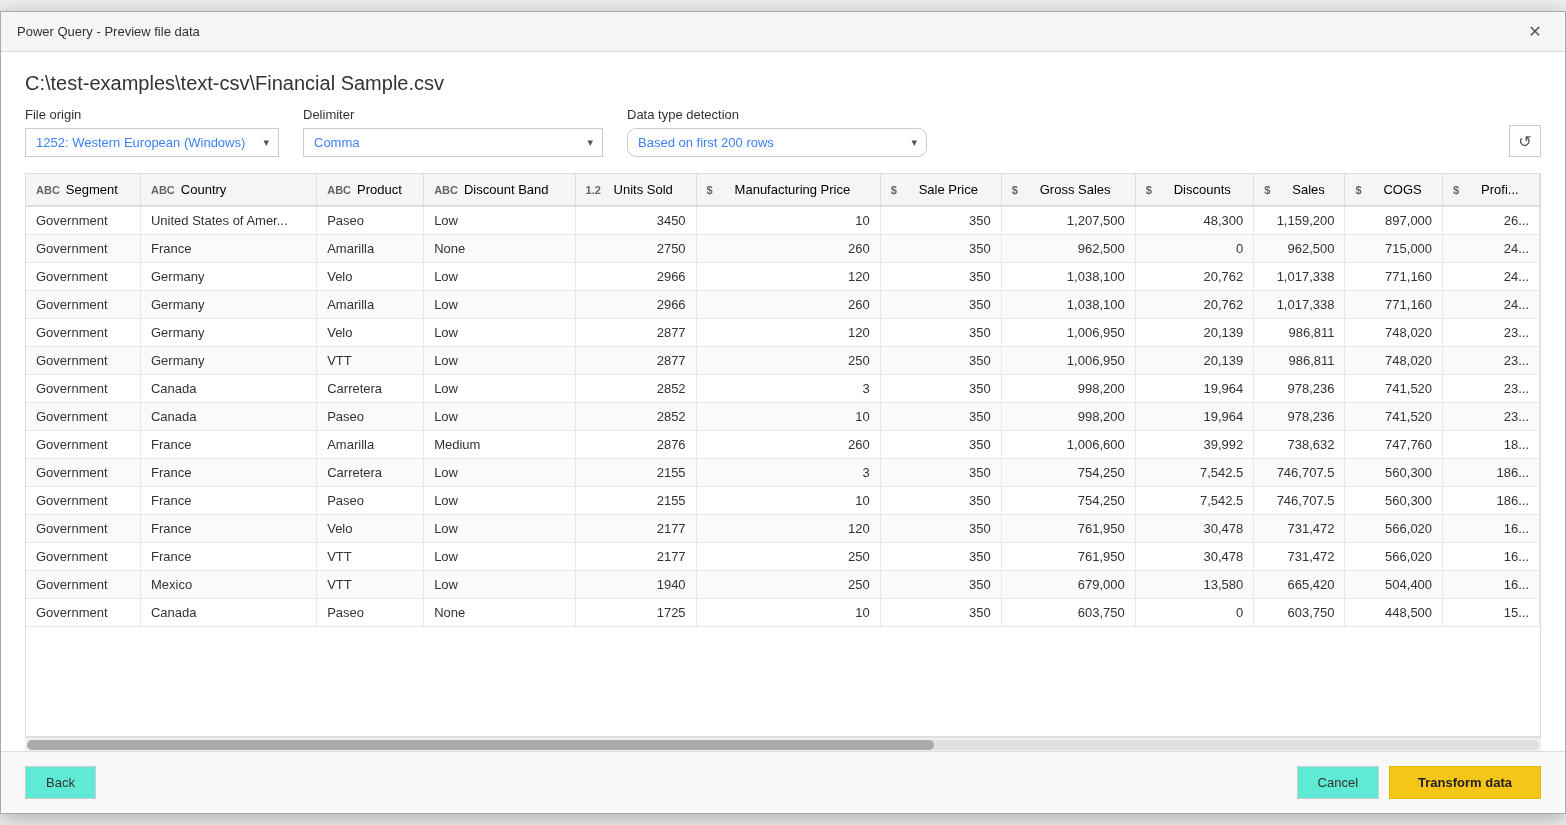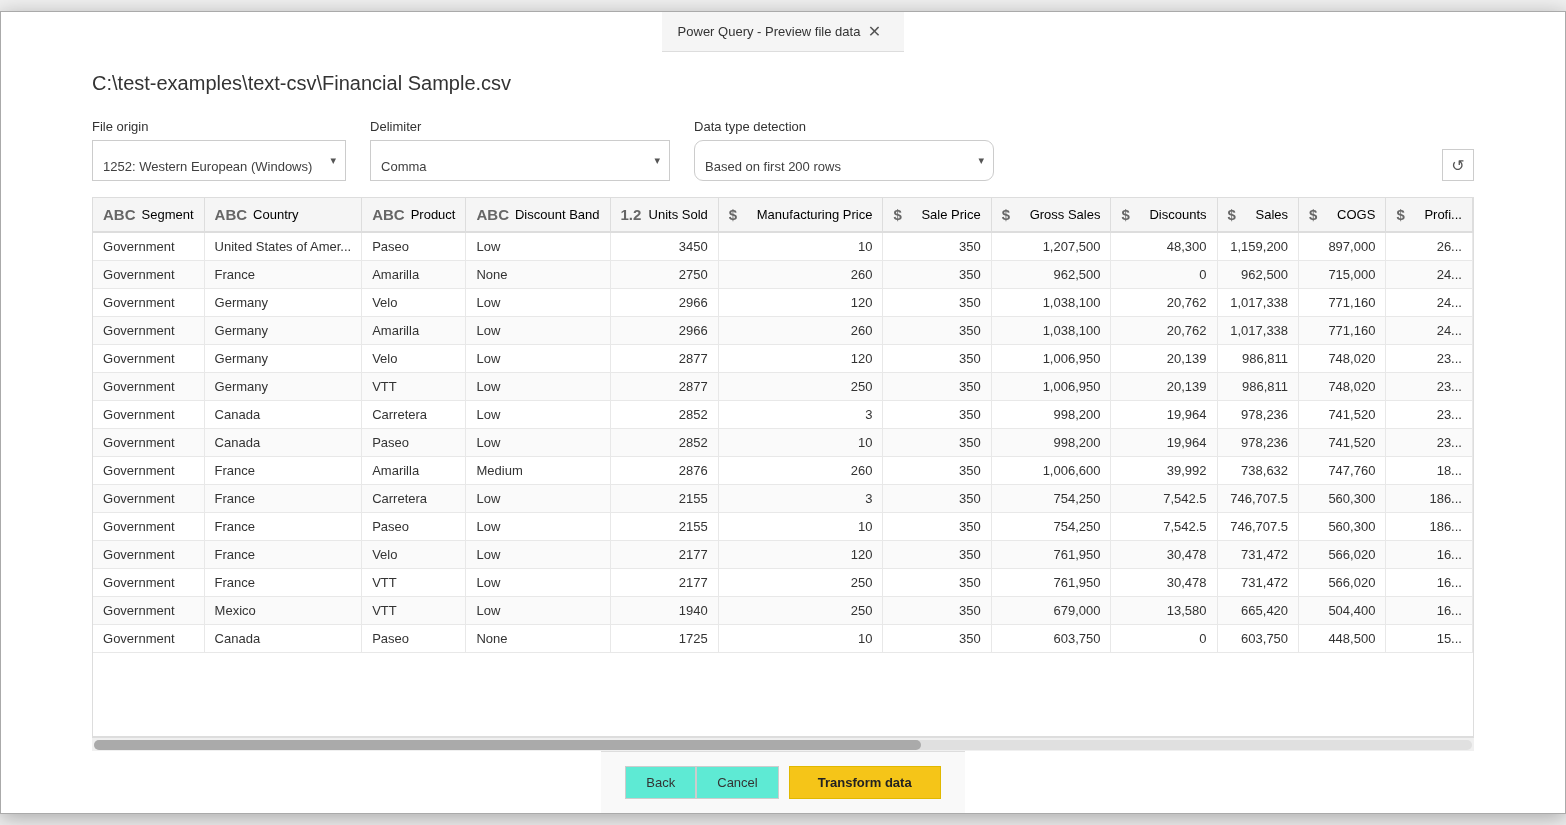--- a/index.html
+++ b/index.html
@@ -14,21 +14,20 @@
     }
     .dialog {
       width: 1566px;
       height: 803px;
       background: #ffffff;
       border: 1px solid #aaa;
       box-shadow: 0 4px 20px rgba(0,0,0,0.3);
       display: flex;
       flex-direction: column;
       position: relative;
-      align-items: center;
     }
     .title-bar {
       background: #f5f5f5;
       border-bottom: 1px solid #ddd;
       padding: 10px 16px;
       display: flex;
       align-items: center;
       justify-content: space-between;
       height: 40px;
     }
@@ -53,21 +52,21 @@
       flex: 1;
       display: flex;
       flex-direction: column;
       padding: 20px 24px 0 24px;
       overflow: hidden;
     }
     .file-path {
       font-size: 20px;
       font-weight: 400;
       color: #333;
-      margin-bottom: 24px;
+      margin-bottom: 12px;
     }
     .options-row {
       display: flex;
       align-items: flex-end;
       gap: 24px;
       margin-bottom: 16px;
     }
     .option-group {
       display: flex;
       flex-direction: column;
@@ -79,23 +78,23 @@
       font-weight: 400;
     }
     .select-wrapper {
       position: relative;
       display: inline-flex;
       align-items: center;
     }
     .select-box {
       border: 1px solid #ccc;
       background: white;
-      padding: 18px 32px 6px 10px;
+      padding: 6px 32px 6px 10px;
       font-size: 13px;
-      color: #404040;
+      color: #3b82f6;
       cursor: pointer;
       appearance: none;
       -webkit-appearance: none;
       min-width: 240px;
     }
     .select-box.delimiter { min-width: 300px; }
     .select-box.datatype { min-width: 300px; border-radius: 9px; }
     .dropdown-arrow {
       position: absolute;
       right: 10px;
@@ -148,21 +147,21 @@
       z-index: 2;
       white-space: nowrap;
     }
     .th-inner {
       display: flex;
       align-items: center;
       padding: 8px 10px;
       gap: 6px;
     }
     .col-type-icon {
-      font-size: 15px;
+      font-size: 11px;
       color: #666;
       font-weight: 600;
       min-width: 22px;
       display: inline-block;
     }
     td {
       padding: 6px 10px;
       border-right: 1px solid #e8e8e8;
       border-bottom: 1px solid #e8e8e8;
       white-space: nowrap;

